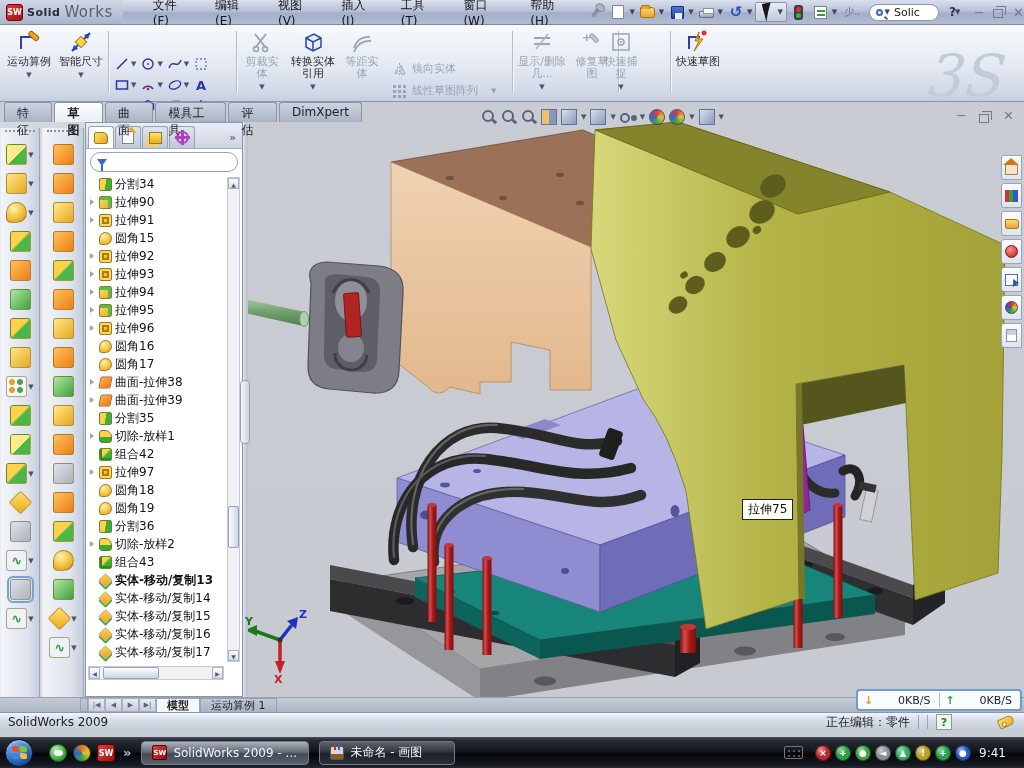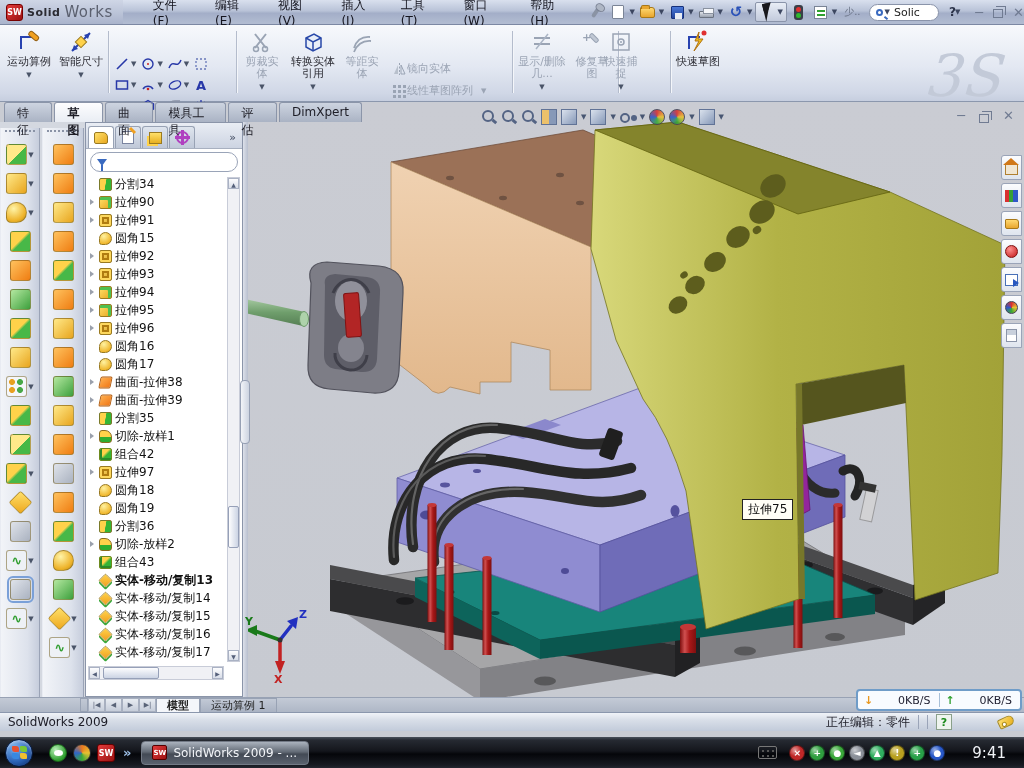--- a/index.html
+++ b/index.html
@@ -53,21 +53,21 @@
 
   
   #ribbon{position:absolute;left:0;top:25px;width:1024px;height:77px;
     background:linear-gradient(180deg,#f7f9fc 0%,#e3e8f2 55%,#d0d7e6 90%,#c6cedf 100%);
     border-bottom:1px solid #8b97ad}
   .rsep{position:absolute;top:6px;width:1px;height:62px;background:#b4bccc;box-shadow:1px 0 0 #f4f6fa}
   .rbtn{position:absolute;top:4px;text-align:center;color:#2c2c34;font-size:11px;line-height:12px}
   .rbtn .ric{height:26px;display:flex;align-items:center;justify-content:center;margin-bottom:1px}
   .rbtn .rcaret{font-size:7px;color:#4a5468;display:block;margin-top:1px}
   .rbtn.dis{color:#9ba4b4}
-  .smallrow{position:absolute;display:flex;align-items:center;color:#9ba4b4;font-size:11px;white-space:nowrap}
+  .smallrow{position:absolute;display:flex;align-items:center;gap:5px;color:#9ba4b4;font-size:11px;white-space:nowrap}
   .smallrow .rcaret{font-size:7px}
   .eg{position:absolute;display:flex;align-items:center;gap:1px}
   .eg svg{display:block}
   .egc{font-size:7px;color:#4a5468;margin-right:3px}
   #watermark{position:absolute;right:18px;top:22px;font-family:"DejaVu Serif","Liberation Serif",serif;
     font-style:italic;font-size:58px;color:#c3cad8;transform:skewX(-6deg);line-height:1}
 
   
   #cmtabs{position:absolute;left:0;top:102px;width:362px;height:20px;display:flex;gap:2px;
     padding-left:4px;background:transparent;z-index:4}
@@ -216,21 +216,21 @@
     border:1px solid #737a86;color:#f2f4f8;font-size:12px;white-space:nowrap;overflow:hidden}
   .taskbtn.active{width:168px;background:linear-gradient(180deg,#aab2bd 0%,#636b76 45%,#434a55 55%,#5a626e 100%)}
   .taskbtn.inactive{width:136px;background:linear-gradient(180deg,#5c636d 0%,#31353d 45%,#1e2128 55%,#2c3039 100%)}
   .tb-ic-sw{width:15px;height:15px;border-radius:2px;background:linear-gradient(135deg,#e23b3b,#9c1212);border:1px solid #500;color:#fff;font-size:7px;font-weight:bold;text-align:center;line-height:14px;flex:0 0 15px}
   .tb-ic-paint{width:14px;height:14px;flex:0 0 14px;background:linear-gradient(180deg,#d8d8dc 55%,#8a5a28 55%);border:1px solid #555;border-radius:2px;position:relative}
   .tb-ic-paint::before{content:"";position:absolute;left:3px;top:-3px;width:2px;height:6px;background:#c03030;box-shadow:4px 0 0 #3060c0}
   #tray{margin-left:auto;display:flex;align-items:center;gap:4px;margin-right:8px}
   .kbd{width:19px;height:13px;background:linear-gradient(180deg,#e8eaee,#b0b4bc);border:1px solid #777;border-radius:2px;margin-right:8px;
     background-image:radial-gradient(circle 1px at 4px 4px,#555 95%,transparent),radial-gradient(circle 1px at 9px 4px,#555 95%,transparent),radial-gradient(circle 1px at 14px 4px,#555 95%,transparent),radial-gradient(circle 1px at 4px 9px,#555 95%,transparent),radial-gradient(circle 1px at 9px 9px,#555 95%,transparent),radial-gradient(circle 1px at 14px 9px,#555 95%,transparent)}
   .tray-ic{width:16px;height:16px;border-radius:50%;color:#fff;font-size:9px;font-weight:bold;text-align:center;line-height:15px;border:1px solid rgba(0,0,0,.5)}
-  #clock{color:#f0f2f6;font-size:15px;margin:0 10px 0 23px}
+  #clock{color:#f0f2f6;font-size:12px;margin:0 10px 0 4px}
 </style>
 </head>
 <body>
 
 <div id="titlebar">
   <div id="logo">
     <div class="swcube">SW</div>
     <b>Solid</b>
       <span class="lt">Works</span>
   </div>
@@ -1098,20 +1098,24 @@
   <div id="quicklaunch">
     <span class="ql ql-msg"></span>
     <span class="ql ql-ball"></span>
     <span class="ql ql-sw">SW</span>
     <span id="qlmore">»</span>
   </div>
   <div class="taskbtn active">
     <span class="tb-ic-sw">SW</span>
     <span>SolidWorks 2009 - ...</span>
   </div>
+  <div class="taskbtn inactive">
+    <span class="tb-ic-paint"></span>
+    <span>未命名 - 画图</span>
+  </div>
   <div id="tray">
     <span class="kbd"></span>
     <span id="trayicons" style="display:flex;gap:4px">
         <div class="tray-ic" style="background: radial-gradient(circle at 35% 30%, rgba(255, 255, 255, 0.55), rgba(255, 255, 255, 0) 45%), rgb(192, 40, 40);">×</div>
         <div class="tray-ic" style="background: radial-gradient(circle at 35% 30%, rgba(255, 255, 255, 0.55), rgba(255, 255, 255, 0) 45%), rgb(47, 158, 63);">+</div>
         <div class="tray-ic" style="background: radial-gradient(circle at 35% 30%, rgba(255, 255, 255, 0.55), rgba(255, 255, 255, 0) 45%), rgb(58, 168, 58);">●</div>
         <div class="tray-ic" style="background: radial-gradient(circle at 35% 30%, rgba(255, 255, 255, 0.55), rgba(255, 255, 255, 0) 45%), rgb(138, 143, 152);">◄</div>
         <div class="tray-ic" style="background: radial-gradient(circle at 35% 30%, rgba(255, 255, 255, 0.55), rgba(255, 255, 255, 0) 45%), rgb(47, 174, 95);">▲</div>
         <div class="tray-ic" style="background: radial-gradient(circle at 35% 30%, rgba(255, 255, 255, 0.55), rgba(255, 255, 255, 0) 45%), rgb(184, 160, 32);">!</div>
         <div class="tray-ic" style="background: radial-gradient(circle at 35% 30%, rgba(255, 255, 255, 0.55), rgba(255, 255, 255, 0) 45%), rgb(40, 160, 72);">+</div>

